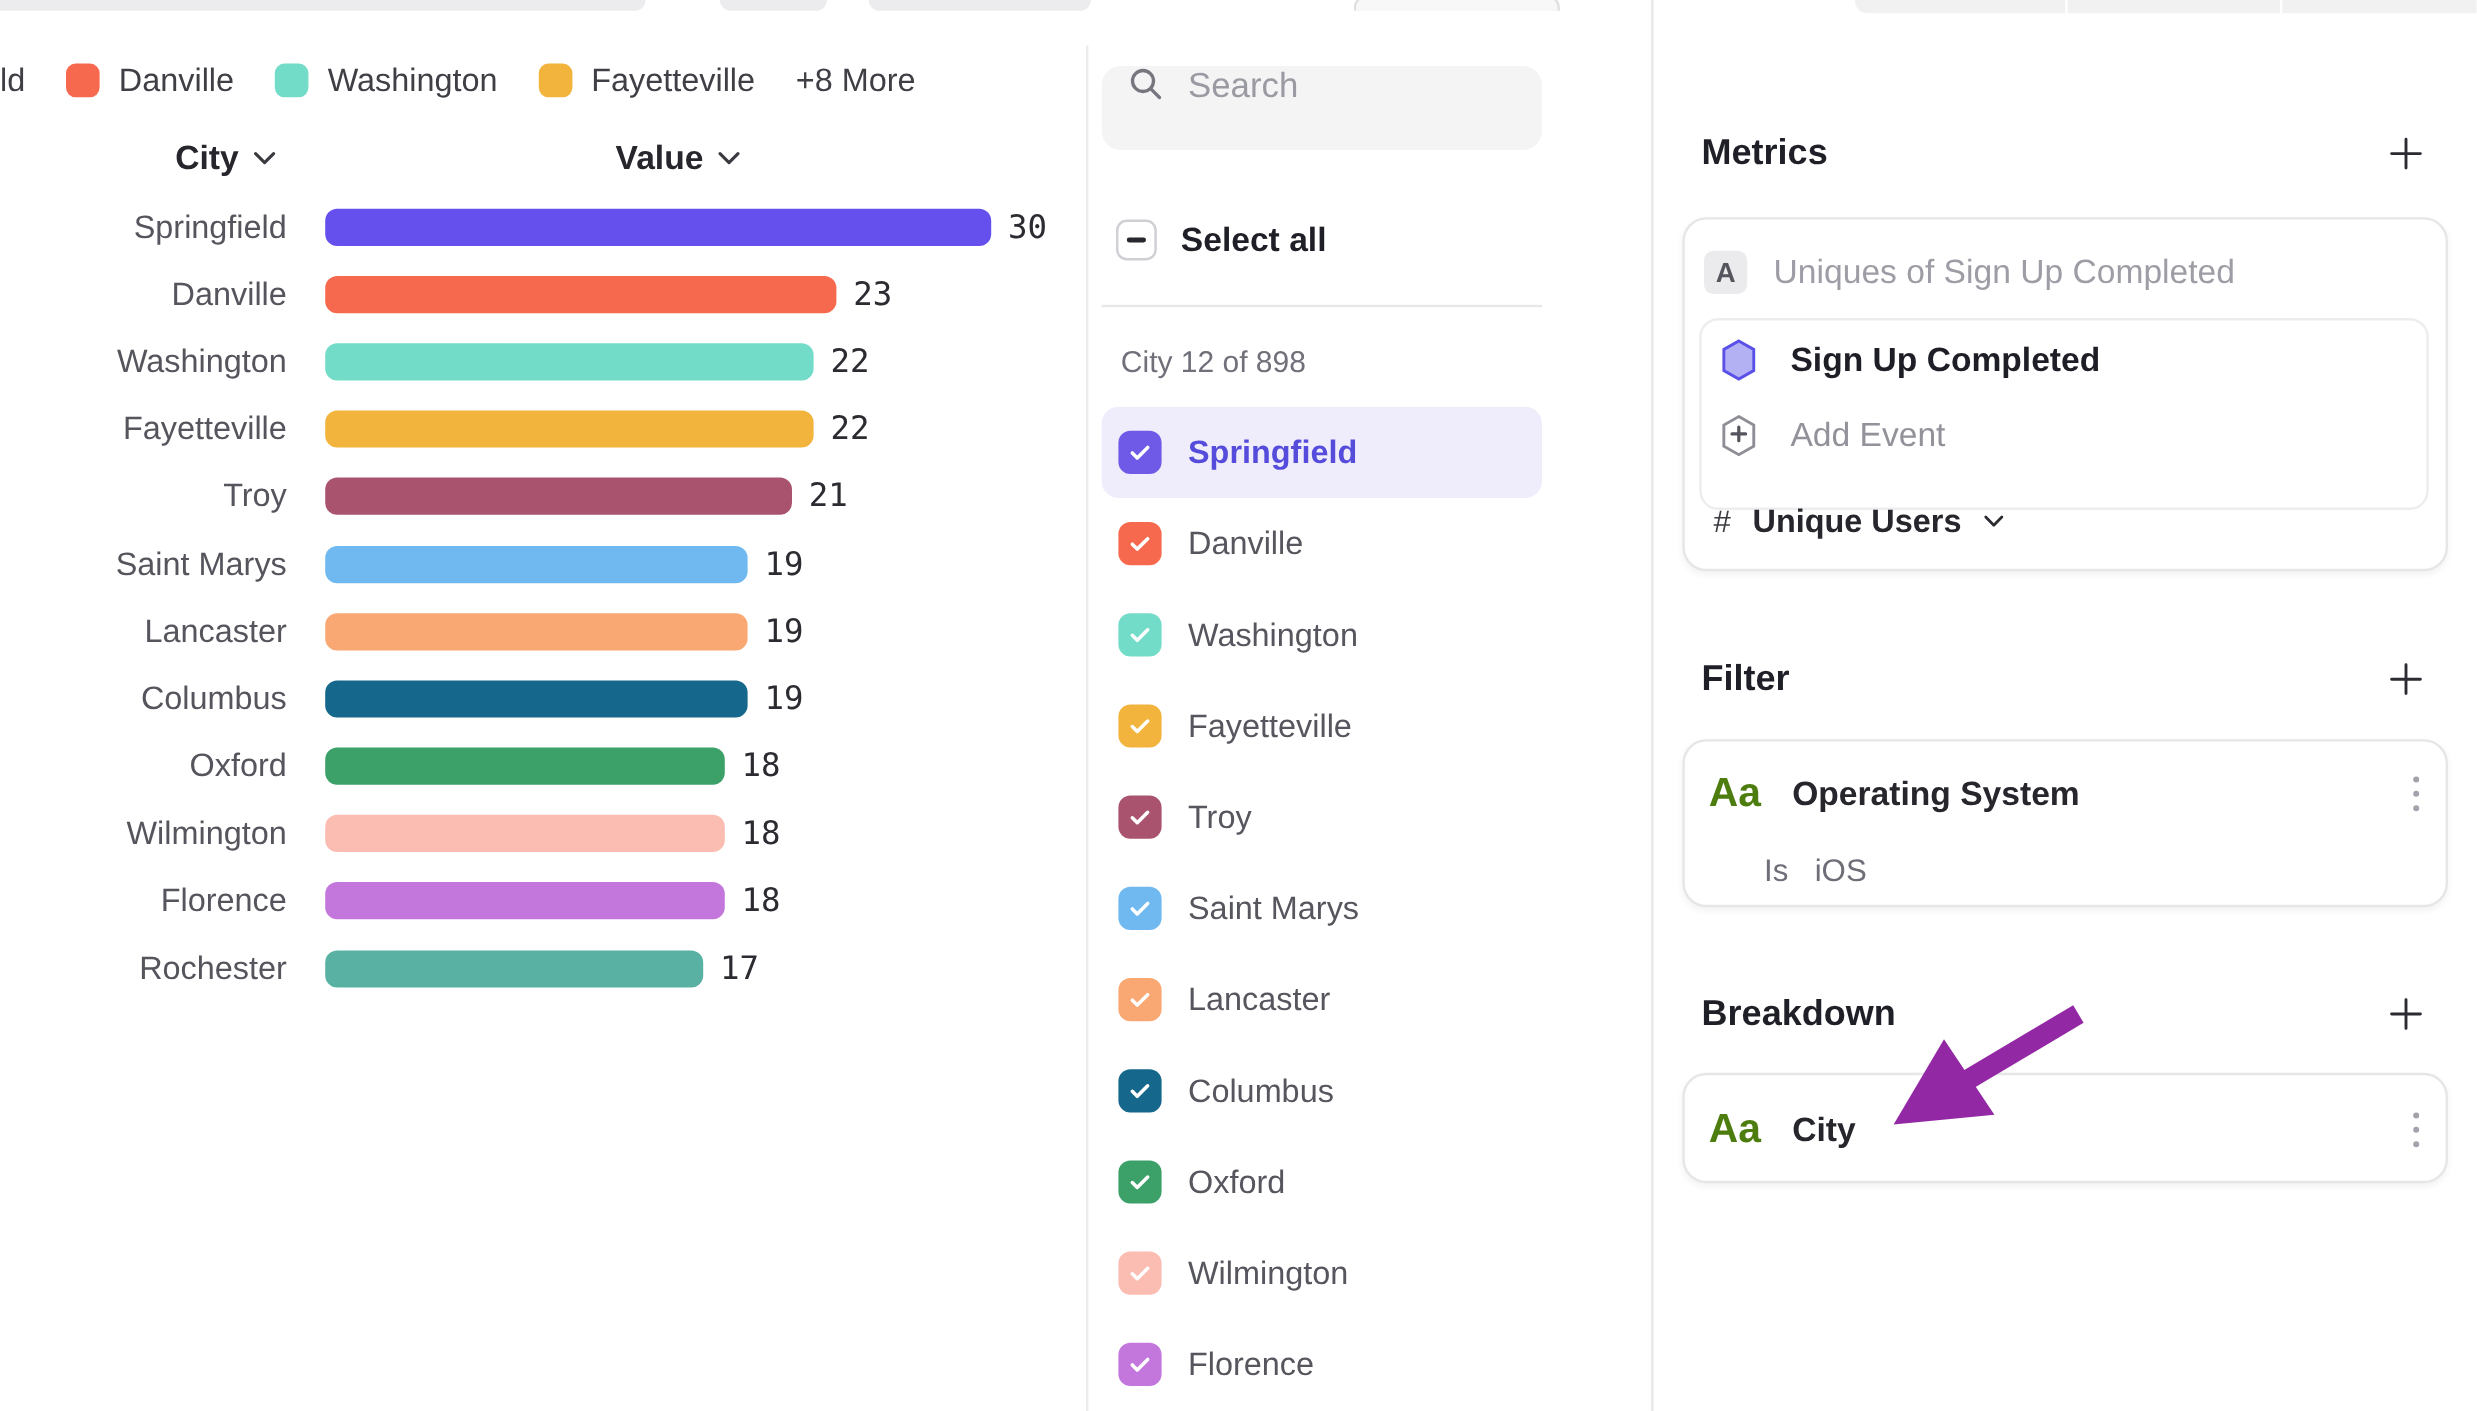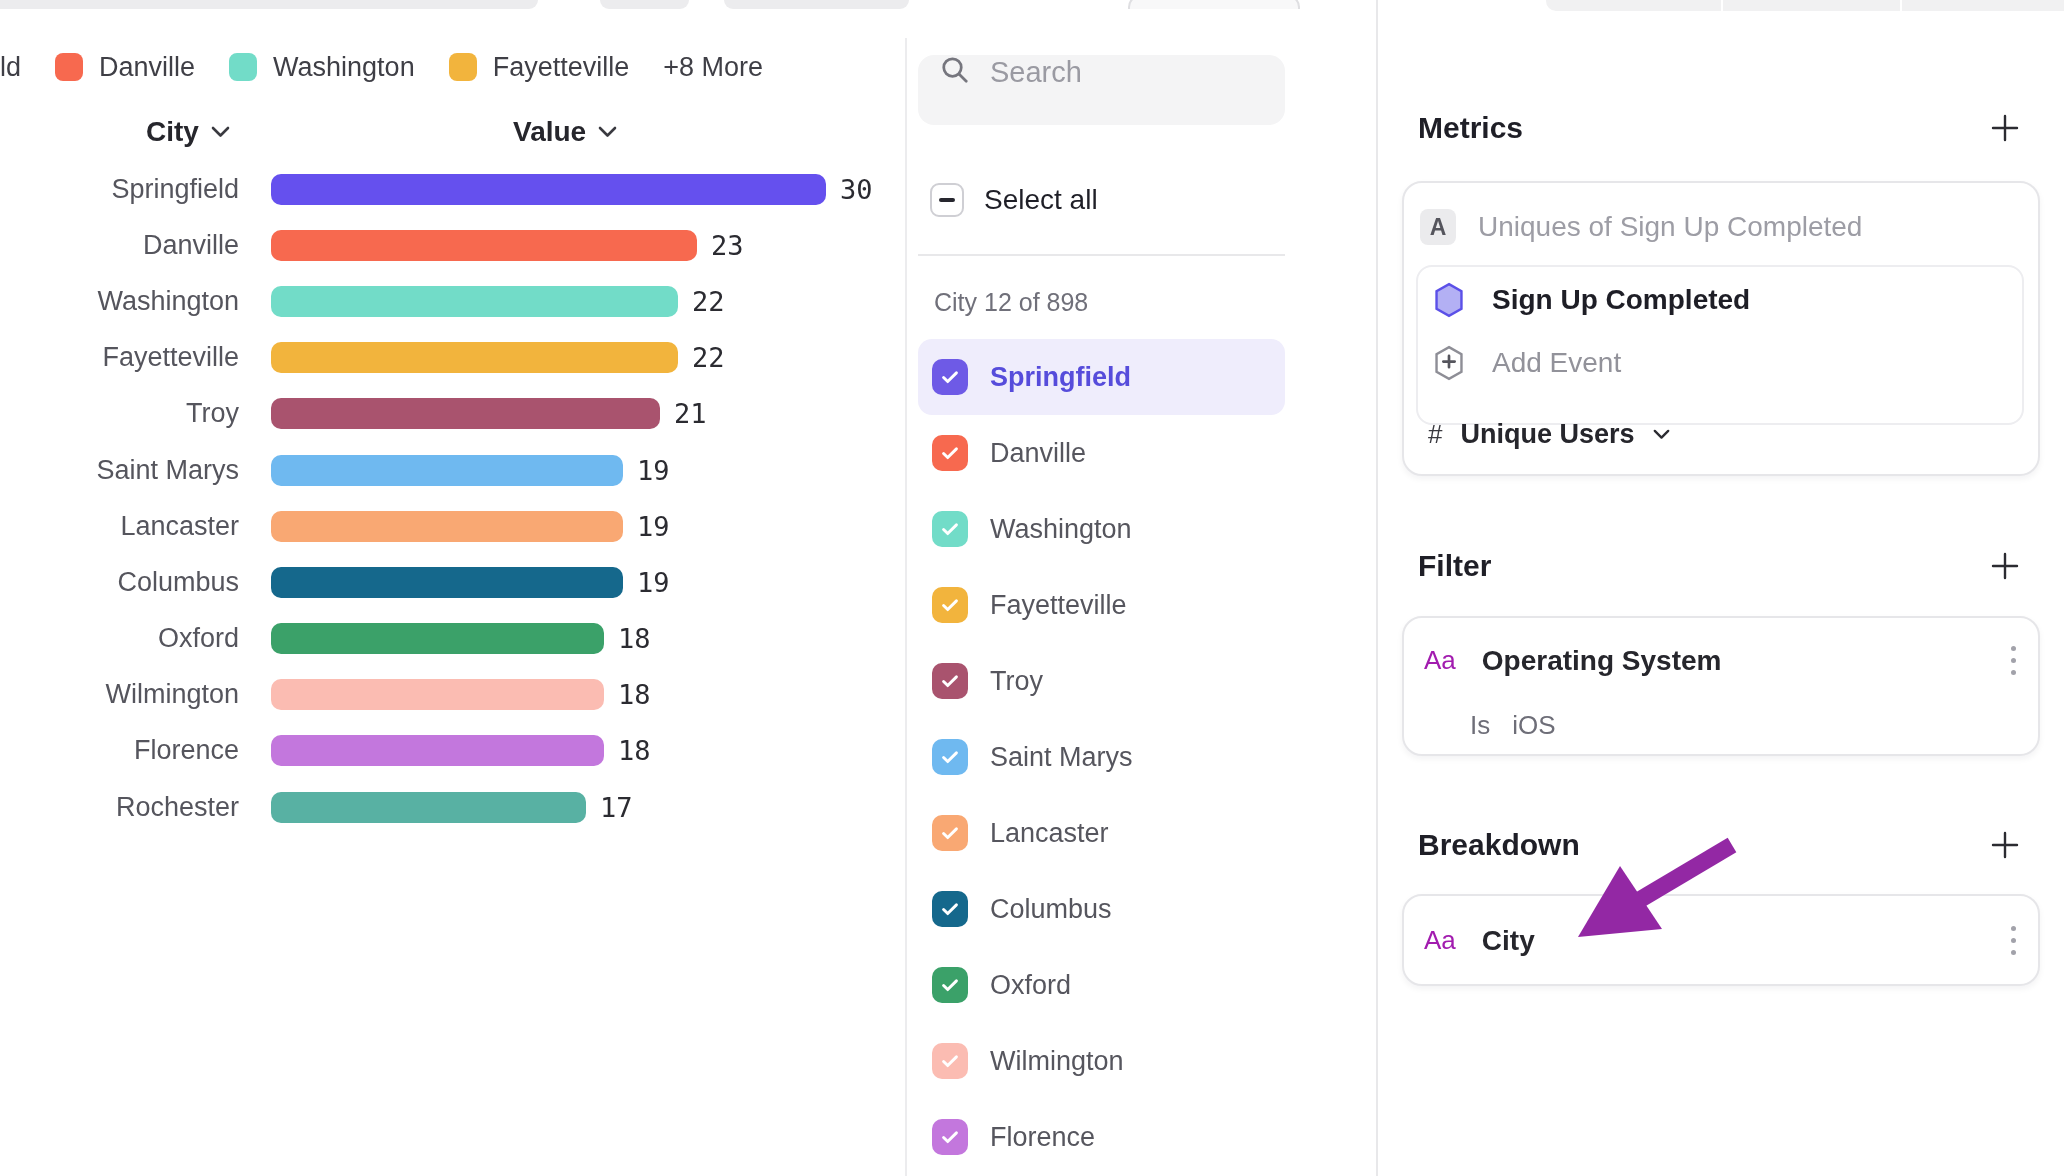--- a/index.html
+++ b/index.html
@@ -39,21 +39,21 @@
   .mid-border{position:absolute;left:905px;top:38px;bottom:0;width:2px;background:#ececee;}
   .search-box{position:absolute;left:918px;top:55px;width:367px;height:70px;background:#f4f4f5;
               border-radius:16px;display:flex;align-items:flex-start;padding:0 22px;box-sizing:border-box;gap:18px;}
   .search-box input{border:none;outline:none;background:transparent;font-family:"Liberation Sans",sans-serif;
                     font-size:29px;color:#3f3f46;width:260px;}
   .search-box input::placeholder{color:#9a9aa2;}
   .select-row{position:absolute;left:930px;top:183px;display:flex;align-items:center;gap:20px;cursor:pointer;}
   .sel-box{width:34px;height:34px;border:2px solid #cfcfd4;border-radius:9px;background:#fff;
            display:flex;align-items:center;justify-content:center;box-sizing:border-box;}
   .sel-minus{width:16px;height:4px;background:#27272f;border-radius:2px;}
-  .select-label{font-size:28px;font-weight:400;color:#1f1f27;text-align:center;}
+  .select-label{font-size:28px;font-weight:700;color:#1f1f27;text-align:center;}
   .list-divider{position:absolute;left:918px;top:254px;width:367px;height:2px;background:#e8e8ea;}
   .count-label{position:absolute;left:934px;top:288px;font-size:25px;color:#70707a;}
   #city-rows{position:absolute;left:918px;top:339px;width:367px;}
   .city-row{height:76px;display:flex;align-items:center;gap:22px;padding:0 14px;border-radius:14px;
             box-sizing:border-box;cursor:pointer;}
   .city-row.selected{background:#efedfc;}
   .city-check{width:36px;height:36px;border-radius:10px;display:flex;align-items:center;justify-content:center;flex:none;}
   .city-name{font-size:27px;color:#56565e;white-space:nowrap;}
   .city-row.selected .city-name{color:#564cdb;font-weight:700;}
 
@@ -81,21 +81,21 @@
   .add-event{font-size:28px;color:#92929a;}
   .measure-row{position:absolute;left:24px;top:236px;display:flex;align-items:center;gap:18px;cursor:pointer;}
   .hash{font-size:26px;color:#3a3a40;}
   .measure-label{font-size:27px;font-weight:700;color:#26262c;}
 
   .filter-card{top:616px;height:140px;}
   .breakdown-card{top:894px;height:92px;}
   .prop-row{position:absolute;left:20px;right:18px;display:flex;align-items:center;gap:26px;}
   .filter-card .prop-row{top:24px;}
   .breakdown-card .prop-row{top:26px;}
-  .aa{color:#a21caf;font-weight:400;font-size:26px;flex:none;}
+  .aa{color:#4d7c0f;font-weight:700;font-size:34px;flex:none;}
   .prop-name{font-size:28px;font-weight:700;color:#26262c;flex:1;}
   .kebab{display:flex;flex-direction:column;gap:7px;align-items:center;padding:4px;cursor:pointer;}
   .kebab span{width:5px;height:5px;border-radius:50%;background:#a2a2aa;display:block;}
   .op-row{position:absolute;left:66px;top:92px;display:flex;gap:22px;font-size:26px;color:#6e6e78;}
 
   .annot-arrow{position:absolute;left:1540px;top:820px;pointer-events:none;}
 </style>
 </head>
 <body>
 

